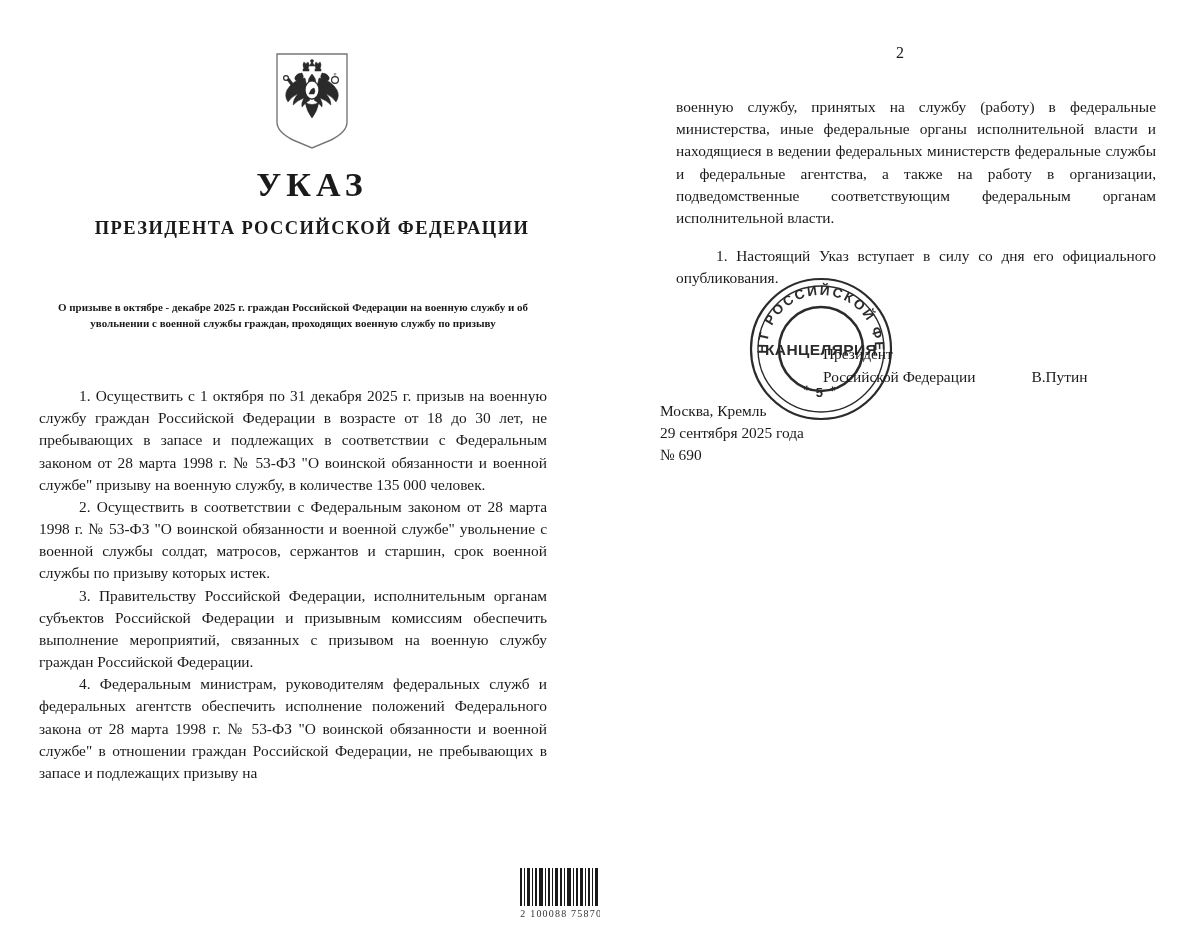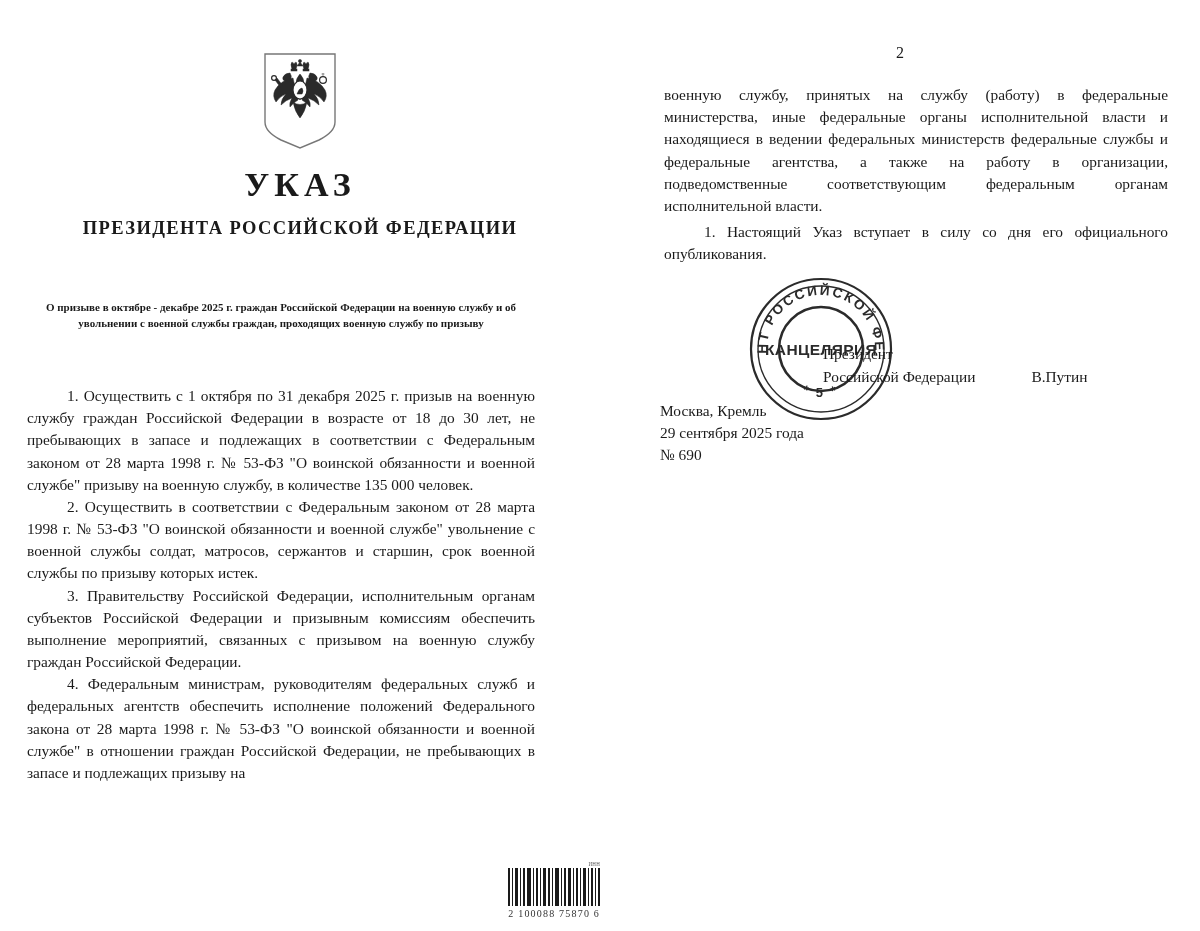--- a/index.html
+++ b/index.html
@@ -14,21 +14,21 @@
     font-family: "Liberation Serif", "DejaVu Serif", serif;
     color: #1a1a1a;
     overflow: hidden;
   }
 
   .page {
     position: absolute;
     top: 0;
     background: #ffffff;
   }
-  .page-left  { left: 0;   width: 600px; height: 783px; }
+  .page-left  { left: 12px;   width: 600px; height: 783px; }
   .page-right { left: 600px; width: 600px; height: 931px; }
 
   
   .emblem-wrap {
     position: absolute;
     left: 0; right: 0;
     top: 52px;
     display: flex;
     justify-content: center;
   }
@@ -128,21 +128,21 @@
     position: absolute;
     left: 60px;
     width: 512px;
     top: 80px;
     font-size: 15.4px;
     line-height: 1.44;
     text-align: justify;
     text-justify: inter-word;
   }
   .right-body p {
-    margin: 4px;
+    margin: 16px;
     text-indent: 0;
   }
   .right-body p.indent {
     text-indent: 40px;
   }
 
   .sign-block {
     position: absolute;
     left: 223px;
     top: 342px;

